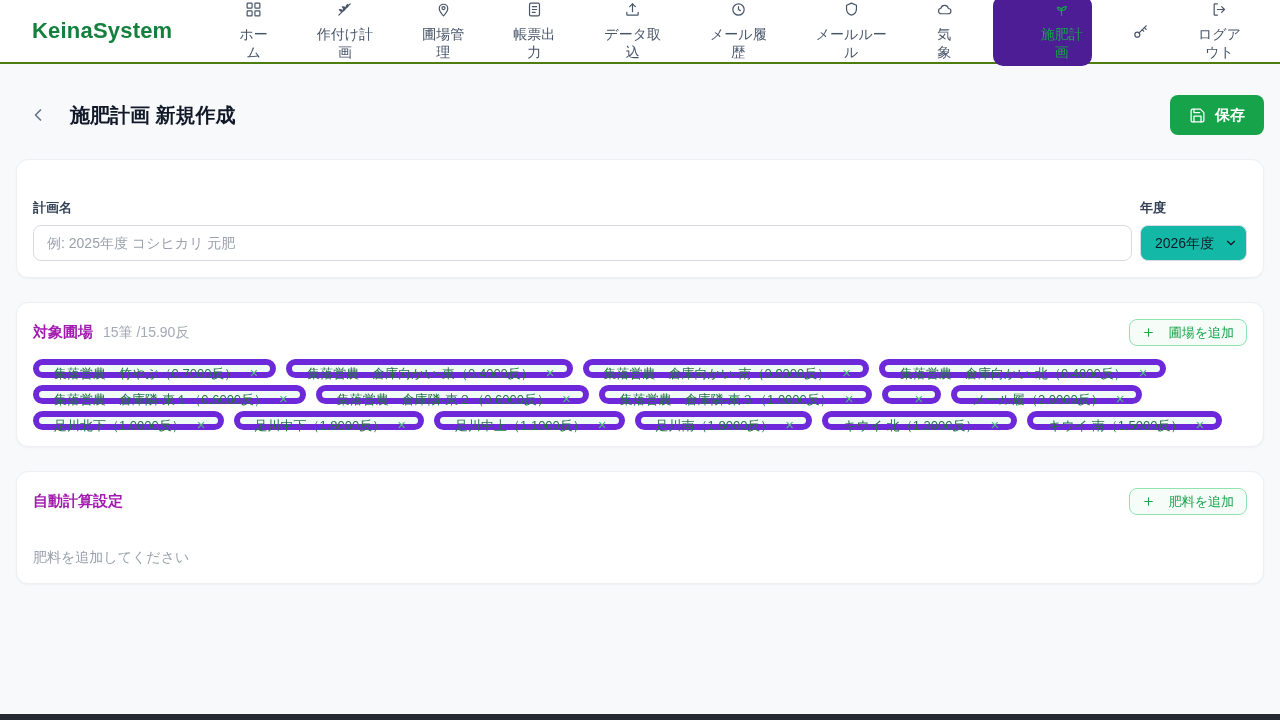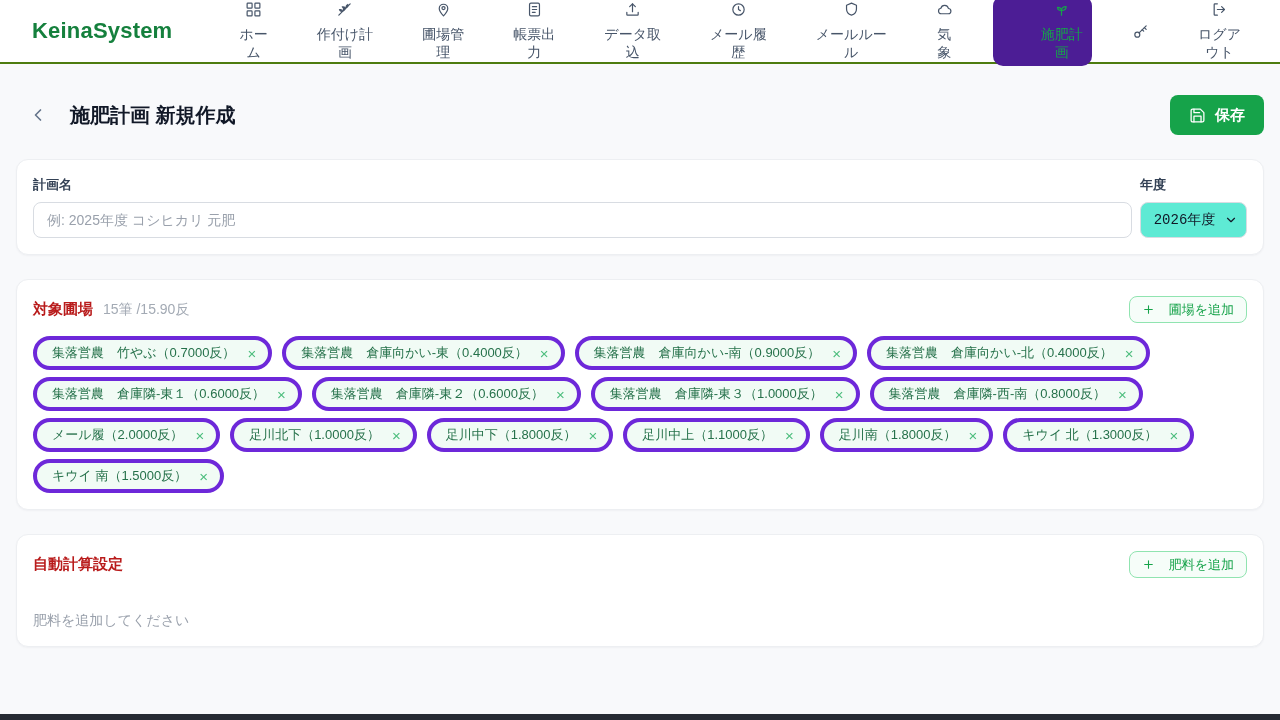--- a/index.html
+++ b/index.html
@@ -47,61 +47,61 @@
 
   
   .card {
     background:#ffffff; border:1px solid #edeff2; border-radius:12px;
     margin:0 16px; padding:16px; box-shadow:0 1px 2px rgba(16,24,40,.04);
   }
   .card + .card { margin-top:24px; }
   .card.first { margin-top:14px; }
 
   
-  .form-row { display:flex; gap:8px; }
+  .form-row { display:flex; gap:8px;margin-top:23px; }
   .fgroup label { display:block; font-size:13px; color:#334155; font-weight:600; margin-bottom:8px; }
   .fgroup.name { flex:1; }
   .fgroup.year { width:107px; }
   .fgroup.variety { width:192px; }
   .text-input {
     width:100%; height:36px; border:1px solid #d8dce2; border-radius:8px;
     padding:15px 13px; font-size:14px; color:#1f2937; background:#fff; outline:none;
     font-family:inherit;
   }
   .text-input::placeholder { color:#9aa1ac; }
   .sel-wrap { position:relative; }
   .sel {
     width:100%; height:36px; border:1px solid #d8dce2; border-radius:8px;
-    padding:0 26px 0 13px; font-size:14px; color:#111827; background:#5eead4;
+    padding:0 26px 0 13px; font-size:14px; color:#111827; background:#14b8a6;
     appearance:none; -webkit-appearance:none; outline:none; cursor:pointer;
-    font-family:Liberation Mono, monospace;
+    font-family:Liberation Sans, sans-serif;
   }
   .fgroup.year .sel { text-align:center; padding-left:8px; }
   .sel-chev { position:absolute; right:9px; top:11px; width:14px; height:14px;
               stroke:#111827; fill:none; stroke-width:2; stroke-linecap:round;
               stroke-linejoin:round; pointer-events:none; }
 
   
   .sec-head { display:flex; align-items:center; margin-bottom:13px; }
-  .sec-title { font-size:15px; font-weight:700; color:#b91c1c; }
+  .sec-title { font-size:15px; font-weight:700; color:#a21caf; }
   .sec-count { font-size:14px; color:#a3aab4; margin-left:10px; font-weight:400; }
   .add-btn {
     margin-left:auto; display:flex; align-items:center; gap:14px;
     background:#f6fdf9; border:1px solid #90e4b0; color:#16a34a;
     border-radius:8px; height:27px; padding:0 12px; font-size:13px; cursor:pointer;
     font-family:inherit;
   }
   .add-btn svg { width:13px; height:13px; stroke:#16a34a; fill:none; stroke-width:2;
                  stroke-linecap:round; }
 
   
   .chips { display:flex; flex-wrap:wrap; gap:7px 10px; }
   .chip {
-    display:inline-flex; align-items:center; height:34px;
-    background:#f1fbf5; border:4px solid #6d28d9; border-radius:9999px;
+    display:inline-flex; align-items:flex-start; height:19px;
+    background:#f1fbf5; border:6px solid #6d28d9; border-radius:9999px;
     padding:0 11px 0 15px; font-size:13px; color:#25714a;
   }
   .chip-x {
     background:none; border:none; color:#4bbd7c; font-size:15px; line-height:1;
     margin-left:11px; cursor:pointer; padding:0 1px; font-family:inherit;
   }
 
   .empty-text { font-size:14px; color:#9aa1ac; margin-top:34px; }
 
   .bottom-strip { position:absolute; left:0; right:0; bottom:0; height:6px; background:#262b33; }
@@ -292,21 +292,20 @@
       </span>
     <span class="chip">
         <span>集落営農　倉庫隣-東２（0.6000反）</span>
         <button class="chip-x">×</button>
       </span>
     <span class="chip">
         <span>集落営農　倉庫隣-東３（1.0000反）</span>
         <button class="chip-x">×</button>
       </span>
     <span class="chip">
-        <span>集落営農　倉庫隣-西-南（0.8000反）</span>
         <button class="chip-x">×</button>
       </span>
     <span class="chip">
         <span>メール履（2.0000反）</span>
         <button class="chip-x">×</button>
       </span>
     <span class="chip">
         <span>足川北下（1.0000反）</span>
         <button class="chip-x">×</button>
       </span>

